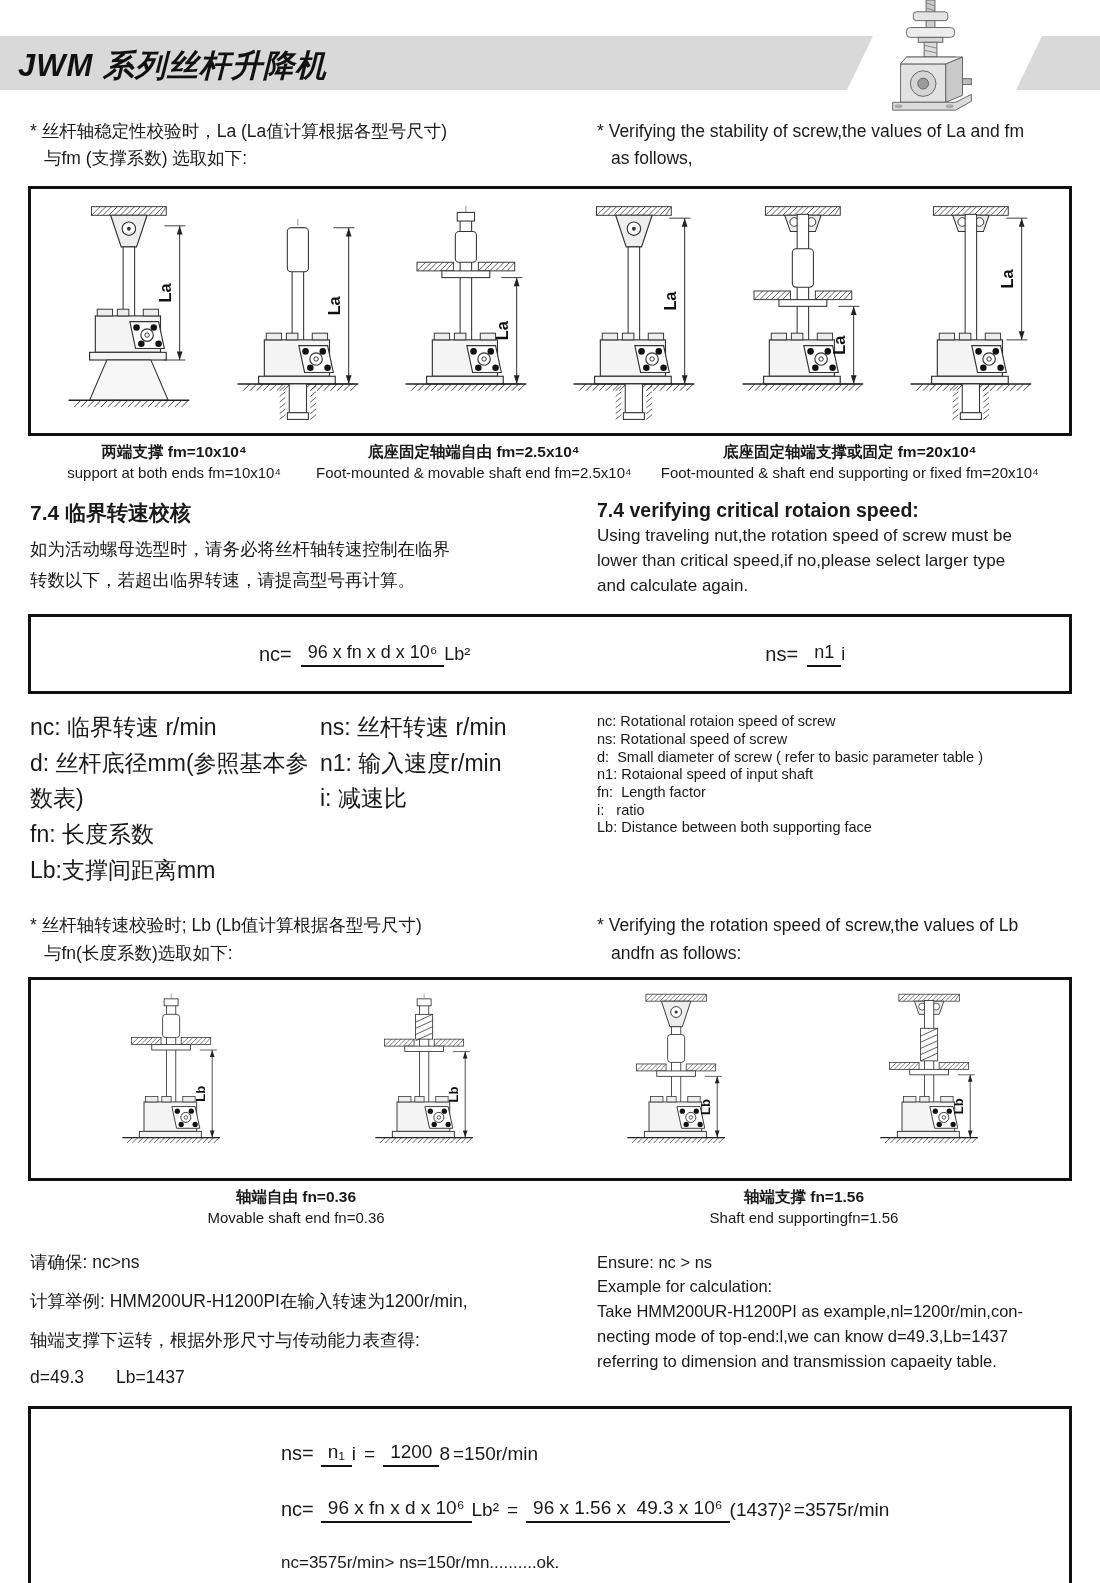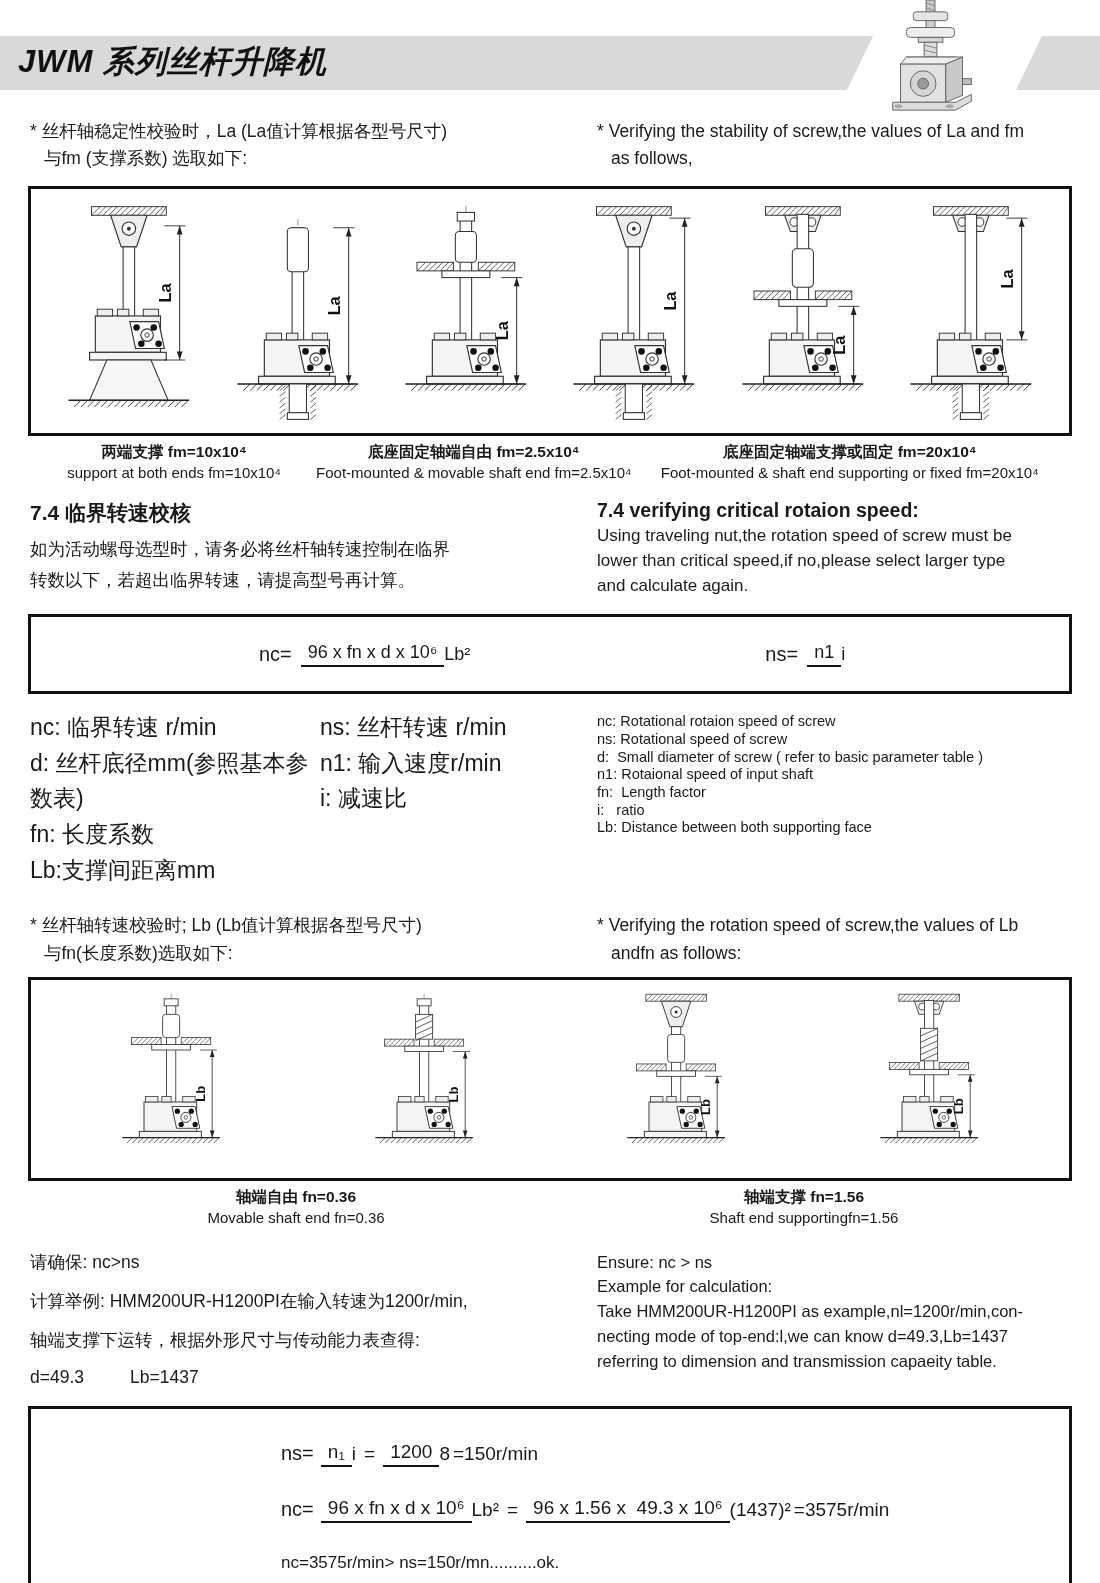--- a/index.html
+++ b/index.html
@@ -3,21 +3,21 @@
 <meta charset="utf-8">
 <style>
   *{margin:0;padding:0;box-sizing:border-box}
   html,body{background:#fff}
   .page{position:relative;width:1100px;min-height:1583px;margin:0 auto;background:#ffffff;
         font-family:"Liberation Sans","DejaVu Sans",sans-serif;color:#1a1a1a;overflow:hidden}
 
   
   .banner-wrap{position:relative;height:118px}
   .banner{position:absolute;left:0;top:36px;width:873px;height:54px;background:#d9d9d9;
-          clip-path:polygon(0 0,100% 0,calc(100% - 26px) 100%,0 100%);display:flex;align-items:center}
+          clip-path:polygon(0 0,100% 0,calc(100% - 26px) 100%,0 100%);display:flex;align-items:flex-end}
   .banner h1{font-size:31px;font-weight:bold;font-style:italic;padding:0 0 3px 18px;letter-spacing:1px;color:#111}
   .banner-frag{position:absolute;top:36px;left:1016px;width:84px;height:54px;background:#d9d9d9;
           clip-path:polygon(26px 0,100% 0,100% 100%,0 100%)}
   .product-img{position:absolute;top:0;left:858px;width:150px;height:118px}
   .product-img svg{display:block}
 
   
   .two-col{display:flex;padding:0 30px}
   .col-l{width:545px}
   .col-r{flex:1;padding-left:22px}
@@ -64,21 +64,21 @@
   .defs-zh .c2{flex:1}
   .defs-en{font-size:14.5px;line-height:1.22;padding-top:3px}
   .defs-en div{white-space:pre}
 
   
   .note2{margin-top:24px}
 
   
   .ensure{margin-top:24px}
   .ensure .zh-line{font-size:17.5px;margin-bottom:15px}
-  .ensure .dl{display:flex;gap:46px;font-size:17.5px}
+  .ensure .dl{display:flex;gap:32px;font-size:17.5px}
   .ensure .en-line{font-size:16.5px;line-height:1.5}
 
   
   .calc-box{margin:18px 28px 26px;border:3px solid #111;padding:32px 20px 34px 250px;background:#fff}
   .calc-line{display:flex;align-items:center;font-size:19px;margin-bottom:30px}
   .calc-line .lhs{font-size:20px;margin-right:4px}
   .calc-line .eq{margin:0 5px}
   .conclusion{font-size:17px;margin-bottom:0}
 </style>
 </head>

